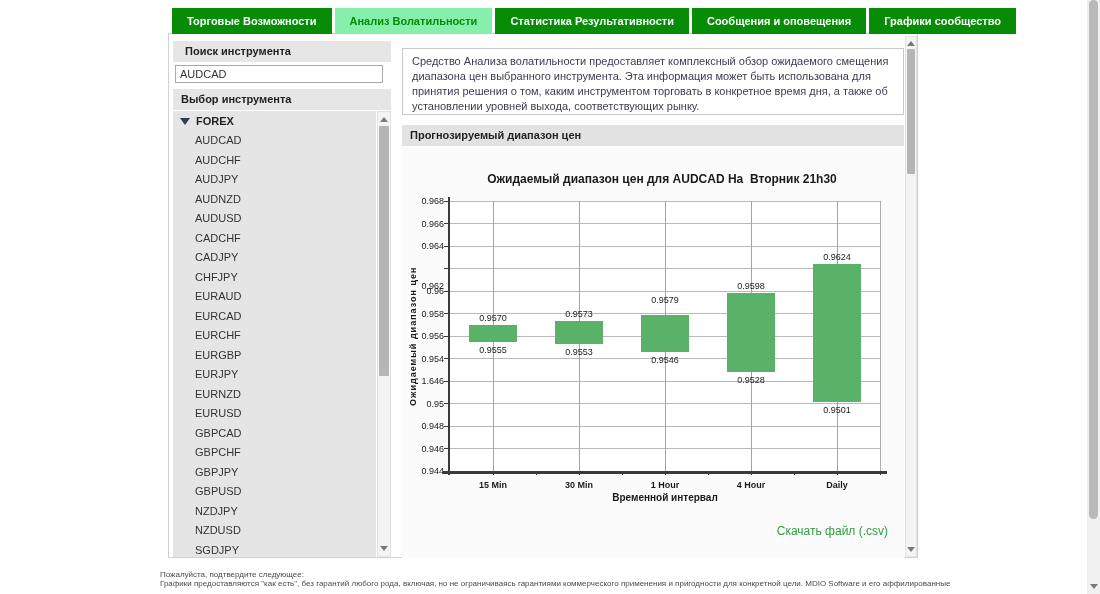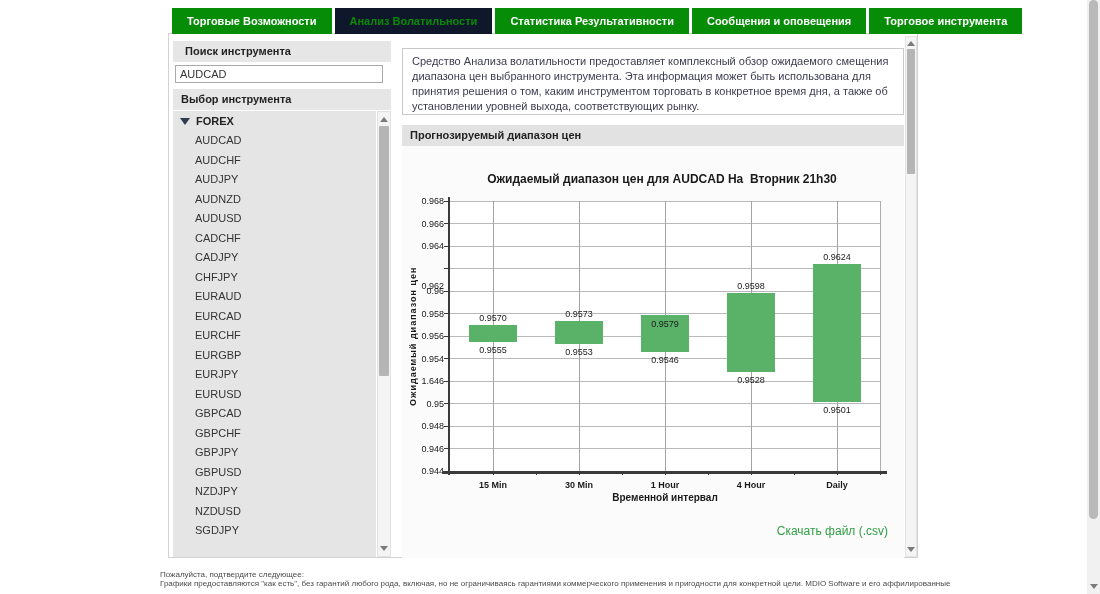--- a/index.html
+++ b/index.html
@@ -4,21 +4,21 @@
 <style>
   * { margin:0; padding:0; box-sizing:border-box; }
   html,body { background:#fff; }
   body { font-family:"Liberation Sans","DejaVu Sans",sans-serif; }
   #screen { position:relative; width:1100px; height:594px; background:#fff; overflow:hidden; }
 
   
   .tab-bar { position:absolute; left:172px; top:8px; height:26px; display:flex; gap:3px; z-index:3; }
   .tab { background:var(--tabgreen); color:#fff; font-weight:bold; font-size:11px;
          padding:0 15px; display:flex; align-items:center; white-space:nowrap; cursor:pointer; }
-  .tab.active { background:#0f172a; color:var(--tabgreen);text-align:center; }
+  .tab.active { background:#86efac; color:var(--tabgreen);text-align:center; }
 
   
   .container { position:absolute; left:168px; top:33px; width:750px; height:525px;
                border:1px solid #d2d2d2; background:#fff; z-index:1; }
 
   
   .sb-header { position:absolute; left:4px; width:218px; height:21px; background:#e6e6e6;
                font-size:11px; font-weight:bold; color:#222; line-height:21px; padding-left:8px; }
   #search-header { top:7px;padding-left:12px; }
   #select-header { top:55px; }
@@ -89,21 +89,21 @@
 </head>
 <body>
 
 <div id="screen">
 
   <div class="tab-bar">
       <div class="tab">Торговые Возможности</div>
       <div class="tab active">Анализ Волатильности</div>
       <div class="tab">Статистика Результативности</div>
       <div class="tab">Сообщения и оповещения</div>
-      <div class="tab">Торговое инструмента</div>
+      <div class="tab">Графики сообщество</div>
     </div>
 
   <div class="container">
 
     <div class="sb-header" id="search-header">Поиск инструмента</div>
     <input class="search-input" type="text" value="AUDCAD" style="">
     <div class="sb-header" id="select-header">Выбор инструмента</div>
 
     <div class="inst-list">
       <div class="group-row">
@@ -117,20 +117,21 @@
           <div class="pair-row">AUDNZD</div>
           <div class="pair-row">AUDUSD</div>
           <div class="pair-row">CADCHF</div>
           <div class="pair-row">CADJPY</div>
           <div class="pair-row">CHFJPY</div>
           <div class="pair-row">EURAUD</div>
           <div class="pair-row">EURCAD</div>
           <div class="pair-row">EURCHF</div>
           <div class="pair-row">EURGBP</div>
           <div class="pair-row">EURJPY</div>
+          <div class="pair-row">EURNZD</div>
           <div class="pair-row">EURUSD</div>
           <div class="pair-row">GBPCAD</div>
           <div class="pair-row">GBPCHF</div>
           <div class="pair-row">GBPJPY</div>
           <div class="pair-row">GBPUSD</div>
           <div class="pair-row">NZDJPY</div>
           <div class="pair-row">NZDUSD</div>
           <div class="pair-row">SGDJPY</div>
         </div>
     </div>
@@ -198,21 +199,21 @@
           <div class="xtick-mark" style="left: 85.5px; top: 270px;"></div>
           <div class="vgrid" style="left: 128.5px;"></div>
           <div class="bar" style="left: 105px; top: 120.375px; width: 48px; height: 22.5px; background: rgb(90, 178, 105);"></div>
           <div class="blab" style="left: 129px; top: 108.375px;">0.9573</div>
           <div class="blab" style="left: 129px; top: 145.875px;">0.9553</div>
           <div class="xlab" style="left: 129px; top: 279px;">30 Min</div>
           <div class="xtick-mark" style="left: 128.5px; top: 270px;"></div>
           <div class="xtick-mark" style="left: 171.5px; top: 270px;"></div>
           <div class="vgrid" style="left: 214.5px;"></div>
           <div class="bar" style="left: 191px; top: 113.625px; width: 48px; height: 37.125px; background: rgb(90, 178, 105);"></div>
-          <div class="blab" style="left: 215px; top: 118px;">0.9579</div>
+          <div class="blab" style="left: 215px; top: 94px;">0.9579</div>
           <div class="blab" style="left: 215px; top: 153.75px;">0.9546</div>
           <div class="xlab" style="left: 215px; top: 279px;">1 Hour</div>
           <div class="xtick-mark" style="left: 214.5px; top: 270px;"></div>
           <div class="xtick-mark" style="left: 257.5px; top: 270px;"></div>
           <div class="vgrid" style="left: 300.5px;"></div>
           <div class="bar" style="left: 277px; top: 92.25px; width: 48px; height: 78.75px; background: rgb(90, 178, 105);"></div>
           <div class="blab" style="left: 301px; top: 80.25px;">0.9598</div>
           <div class="blab" style="left: 301px; top: 174px;">0.9528</div>
           <div class="xlab" style="left: 301px; top: 279px;">4 Hour</div>
           <div class="xtick-mark" style="left: 300.5px; top: 270px;"></div>

